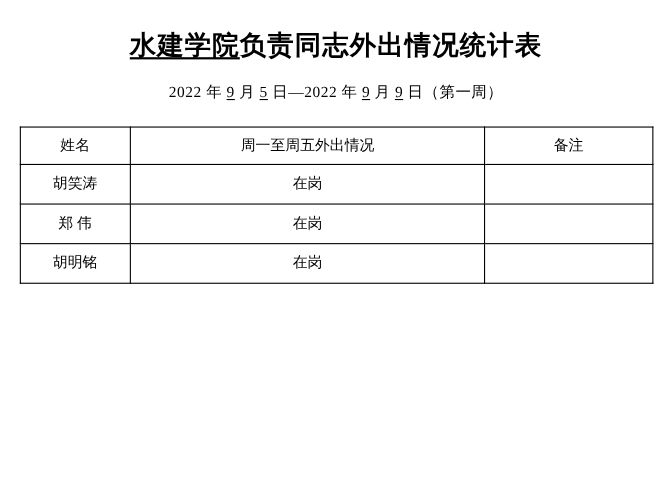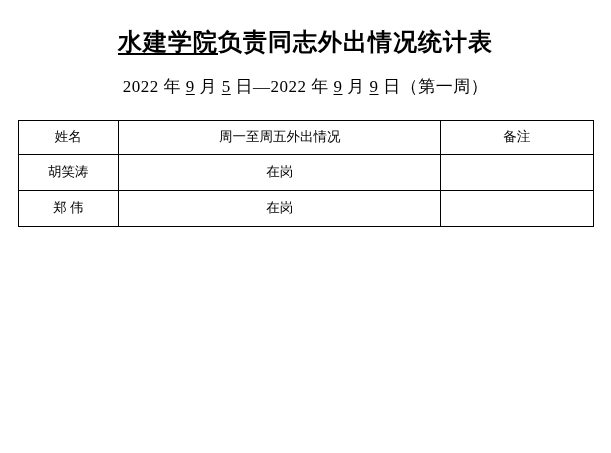--- a/index.html
+++ b/index.html
@@ -30,21 +30,21 @@
     padding-top: 28px;
     line-height: 1.2;
     white-space: nowrap;
   }
   .doc-title .underlined {
     text-decoration: underline;
     text-underline-offset: 3px;
   }
   .doc-subtitle {
     text-align: center;
-    font-size: 17px;
+    font-size: 14px;
     margin: 0;
     padding-top: 18px;
     letter-spacing: 0.5px;
     white-space: nowrap;
   }
   .doc-subtitle .u {
     text-decoration: underline;
     text-underline-offset: 2px;
   }
   .table-wrap {
@@ -101,17 +101,22 @@
         <tr>
           <td class="name-cell">胡笑涛</td>
           <td>在岗</td>
           <td></td>
         </tr>
         <tr>
           <td class="name-cell">郑  伟</td>
           <td>在岗</td>
           <td></td>
         </tr>
+        <tr>
+          <td class="name-cell">胡明铭</td>
+          <td>在岗</td>
+          <td></td>
+        </tr>
       </tbody>
     </table>
   </div>
 
 </div>
 
 </body></html>

